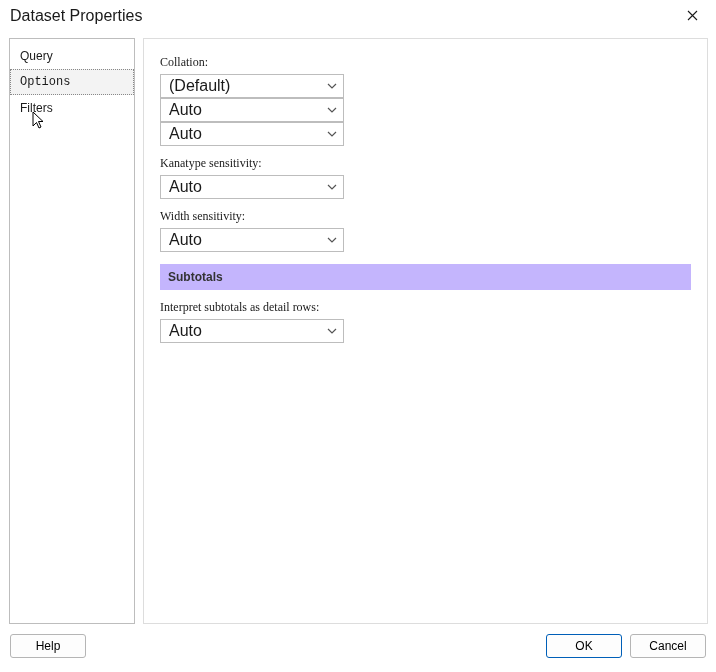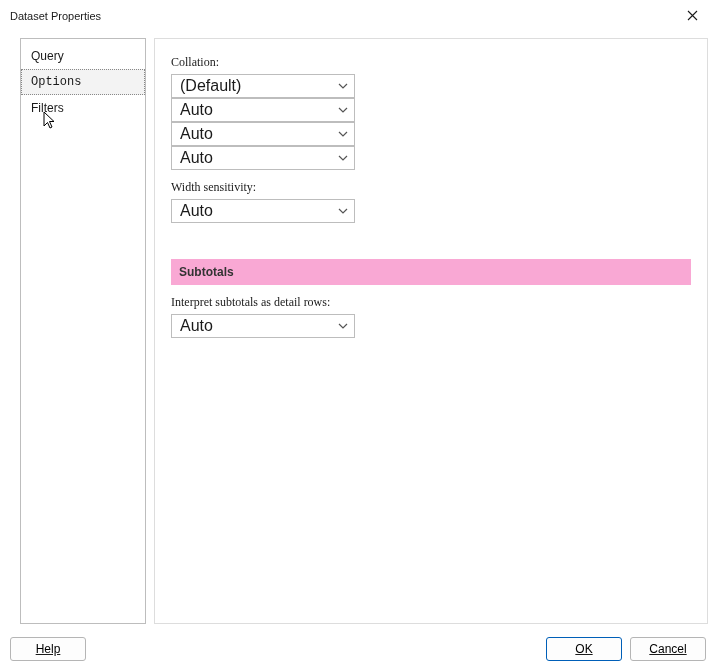--- a/index.html
+++ b/index.html
@@ -23,34 +23,34 @@
   }
   .titlebar {
     height: 32px;
     display: flex;
     align-items: center;
     padding: 0 8px 0 10px;
     border-bottom: 1px solid transparent;
   }
   .titlebar .title {
     flex: 1;
-    font-size: 11px;
+    font-size: 16px;
   }
   .titlebar .close {
     width: 32px;
     height: 28px;
     display: flex;
     align-items: center;
     justify-content: center;
     cursor: default;
   }
   .body {
     display: flex;
     flex: 1;
-    padding: 6px 8px 4px 20px;
+    padding: 6px 8px 4px 9px;
     gap: 8px;
     min-height: 0;
   }
   .sidebar {
     width: 126px;
     border: 1px solid #bdbdbd;
     background: #fff;
     display: flex;
     flex-direction: column;
     padding-top: 4px;
@@ -110,36 +110,34 @@
     justify-content: space-between;
     padding: 0 6px 0 8px;
     font-size: 16px;
     cursor: default;
   }
   .select .chev {
     display: flex;
     align-items: center;
   }
   .section-head {
-    margin-top: 36px;
-    background: #f9a8d4;
+    margin-top: 12px;
+    background: #c4b5fd;
     padding: 6px 8px;
     font-size: 12px;
     font-weight: 600;
     color: #333;
     width: calc(100% + 0px);
   }
   .footer {
     height: 44px;
     border-top: 0;
     display: flex;
-    align-items: center;
     padding: 6px 10px 8px 10px;
     gap: 8px;
-    text-decoration: underline;
   }
   .footer .spacer { flex: 1; }
   button.btn {
     min-width: 76px;
     height: 24px;
     font-size: 12px;
     font-family: inherit;
     background: #fdfdfd;
     border: 1px solid #b5b5b5;
     border-radius: 3px;
@@ -206,20 +204,21 @@
 
         <div class="select">
           <span>Auto</span>
           <span class="chev">
             <svg width="10" height="6" viewBox="0 0 10 6">
                 <path d="M1 1 L5 5 L9 1" stroke="#555" stroke-width="1.2" fill="none"></path>
               </svg>
           </span>
         </div>
 
+        <div class="field-label">Kanatype sensitivity:</div>
         <div class="select">
           <span>Auto</span>
           <span class="chev">
             <svg width="10" height="6" viewBox="0 0 10 6">
                 <path d="M1 1 L5 5 L9 1" stroke="#555" stroke-width="1.2" fill="none"></path>
               </svg>
           </span>
         </div>
 
         <div class="field-label">Width sensitivity:</div>

